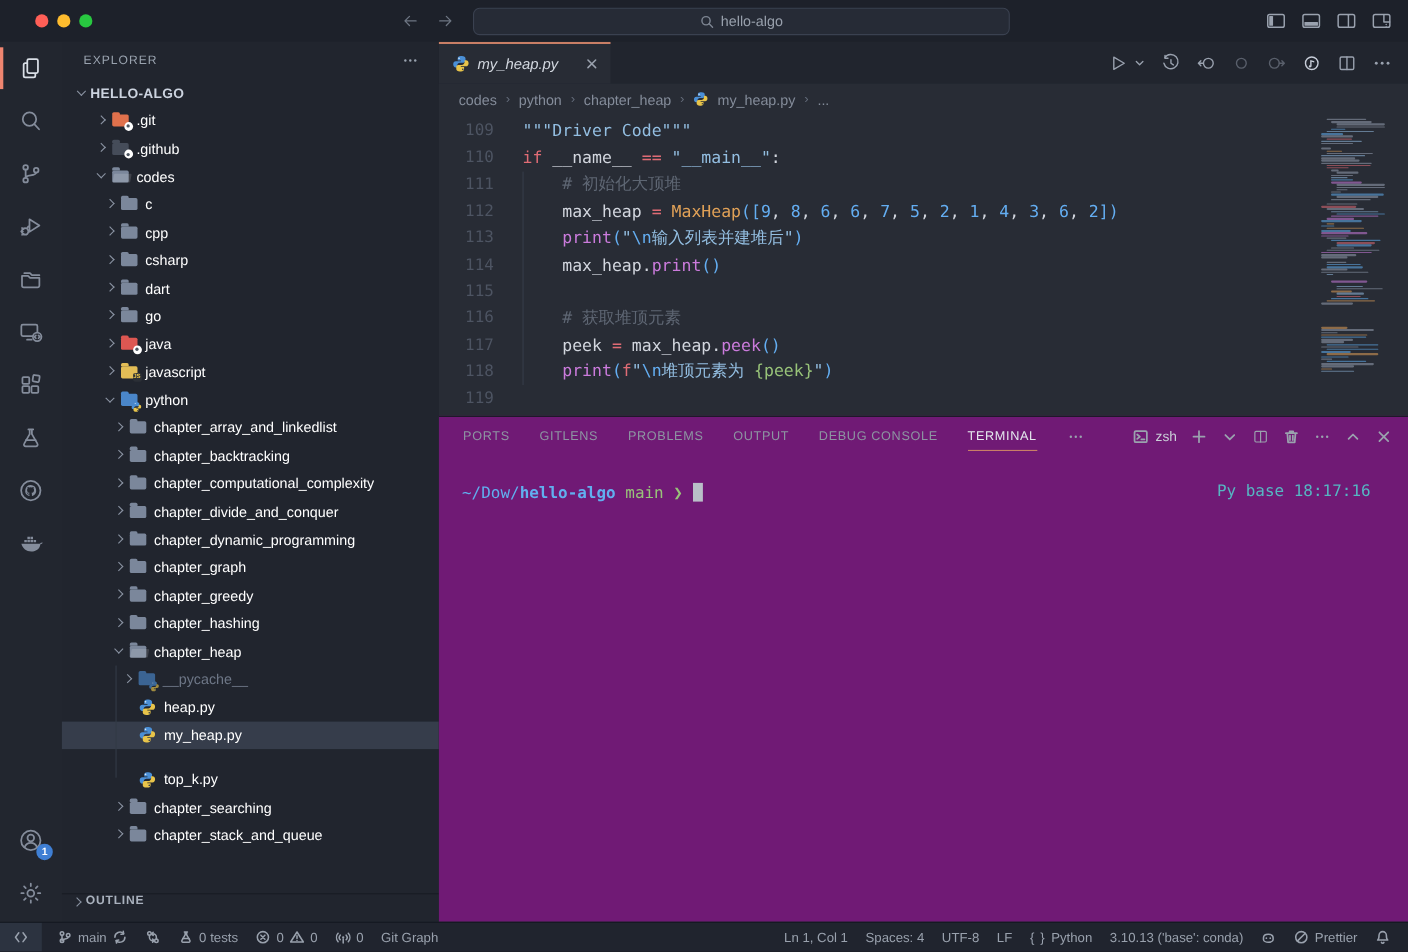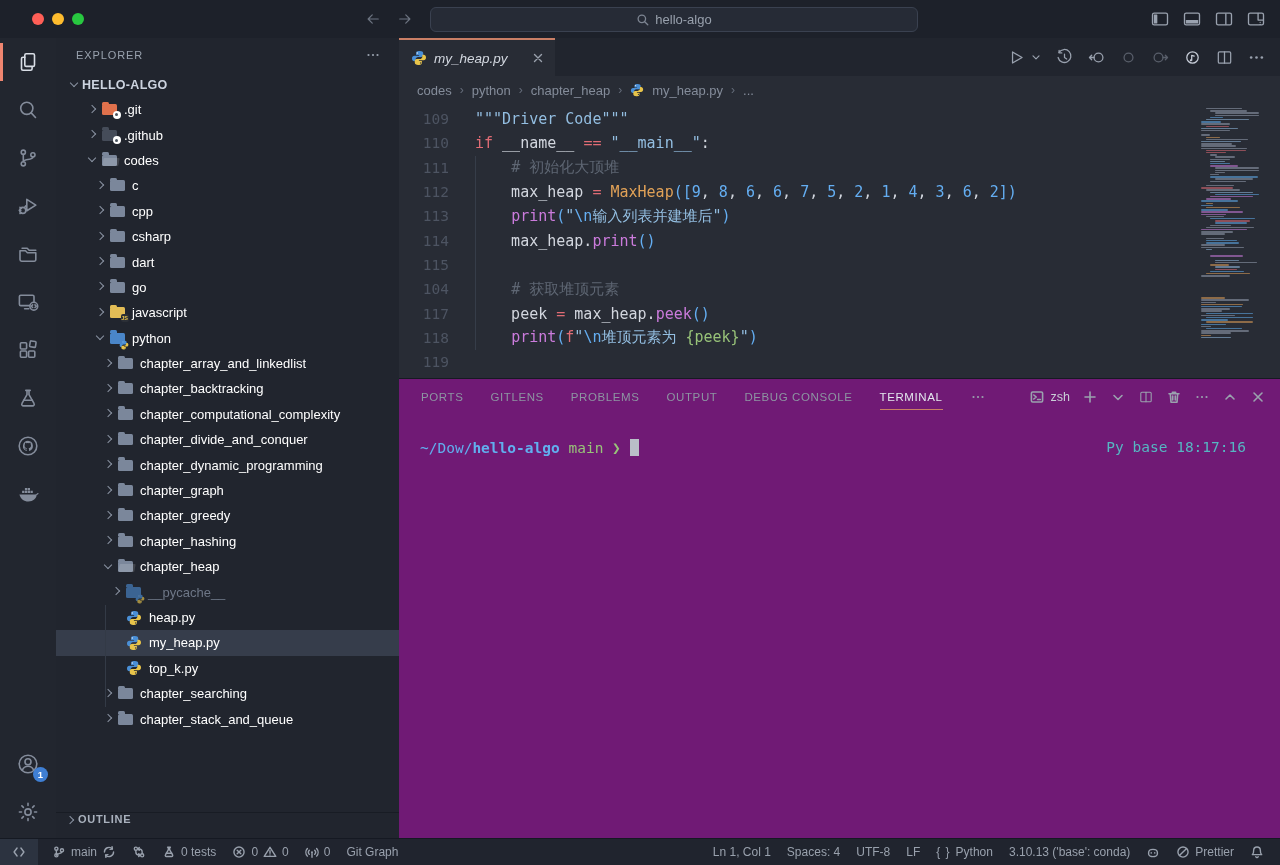--- a/index.html
+++ b/index.html
@@ -355,20 +355,27 @@
             <span class="fold" style="--fc:#7b879b"></span>
             <span class="label">dart</span>
           </div>
           <div class="tree-row" style="padding-left: 36px;">
             <span class="chev "></span>
             <span class="fold" style="--fc:#7b879b"></span>
             <span class="label">go</span>
           </div>
           <div class="tree-row" style="padding-left: 36px;">
             <span class="chev "></span>
+            <span class="fold" style="--fc:#dd5752">
+              <i class="ov dot"></i>
+            </span>
+            <span class="label">java</span>
+          </div>
+          <div class="tree-row" style="padding-left: 36px;">
+            <span class="chev "></span>
             <span class="fold" style="--fc:#e3bd56">
               <i class="ov js">JS</i>
             </span>
             <span class="label">javascript</span>
           </div>
           <div class="tree-row" style="padding-left: 36px;">
             <span class="chev down"></span>
             <span class="fold" style="--fc:#4a86c9">
               <i class="ov pyov"><svg viewBox="0 0 16 16">
                   <path fill="#4a8fd6" d="M7.9 1C5.9 1 5.1 1.9 5.1 3.2V5h3v.7H3.4C2 5.7 1 6.7 1 8.5s1 2.8 2.4 2.8h1.2V9.6c0-1.4 1.2-2.6 2.6-2.6h3c1.2 0 2-.8 2-2V3.2C12.2 1.9 10.9 1 8.9 1h-1z"></path>
@@ -449,21 +456,21 @@
           <div class="tree-row selected" style="padding-left: 52px;">
             <span class="chev none"></span>
             <span class="pyfile"><svg viewBox="0 0 16 16">
                 <path fill="#4a8fd6" d="M7.9 1C5.9 1 5.1 1.9 5.1 3.2V5h3v.7H3.4C2 5.7 1 6.7 1 8.5s1 2.8 2.4 2.8h1.2V9.6c0-1.4 1.2-2.6 2.6-2.6h3c1.2 0 2-.8 2-2V3.2C12.2 1.9 10.9 1 8.9 1h-1z"></path>
                 <circle fill="#dce6f2" cx="6.3" cy="3" r=".75"></circle>
                 <path fill="#e8c44a" d="M8.1 15c2 0 2.8-.9 2.8-2.2V11h-3v-.7h4.7c1.4 0 2.4-1 2.4-2.8s-1-2.8-2.4-2.8h-1.2v1.7c0 1.4-1.2 2.6-2.6 2.6h-3c-1.2 0-2 .8-2 2v1.8C3.8 14.1 5.1 15 7.1 15h1z"></path>
                 <circle fill="#3a3f46" cx="9.7" cy="13" r=".75"></circle>
               </svg></span>
             <span class="label">my_heap.py</span>
           </div>
-          <div class="tree-row" style="padding-left: 52px;">
+          <div class="tree-row" style="padding-left: 52px; margin-top: 15px;">
             <span class="chev none"></span>
             <span class="pyfile"><svg viewBox="0 0 16 16">
                 <path fill="#4a8fd6" d="M7.9 1C5.9 1 5.1 1.9 5.1 3.2V5h3v.7H3.4C2 5.7 1 6.7 1 8.5s1 2.8 2.4 2.8h1.2V9.6c0-1.4 1.2-2.6 2.6-2.6h3c1.2 0 2-.8 2-2V3.2C12.2 1.9 10.9 1 8.9 1h-1z"></path>
                 <circle fill="#dce6f2" cx="6.3" cy="3" r=".75"></circle>
                 <path fill="#e8c44a" d="M8.1 15c2 0 2.8-.9 2.8-2.2V11h-3v-.7h4.7c1.4 0 2.4-1 2.4-2.8s-1-2.8-2.4-2.8h-1.2v1.7c0 1.4-1.2 2.6-2.6 2.6h-3c-1.2 0-2 .8-2 2v1.8C3.8 14.1 5.1 15 7.1 15h1z"></path>
                 <circle fill="#3a3f46" cx="9.7" cy="13" r=".75"></circle>
               </svg></span>
             <span class="label">top_k.py</span>
           </div>
           <div class="tree-row" style="padding-left: 44px;">
@@ -601,21 +608,21 @@
             </div>
             <div class="code-line">
               <span class="ln-num">114</span>
               <span class="ln-body"><span class="tk-pl">    max_heap.</span><span class="tk-fn">print</span><span class="tk-brk">()</span></span>
             </div>
             <div class="code-line">
               <span class="ln-num">115</span>
               <span class="ln-body"></span>
             </div>
             <div class="code-line">
-              <span class="ln-num">104</span>
+              <span class="ln-num">116</span>
               <span class="ln-body"><span class="tk-pl">    </span><span class="tk-cmt"># 获取堆顶元素</span></span>
             </div>
             <div class="code-line">
               <span class="ln-num">117</span>
               <span class="ln-body"><span class="tk-pl">    peek </span><span class="tk-kw">=</span><span class="tk-pl"> max_heap.</span><span class="tk-fn">peek</span><span class="tk-brk">()</span></span>
             </div>
             <div class="code-line">
               <span class="ln-num">118</span>
               <span class="ln-body"><span class="tk-pl">    </span><span class="tk-fn">print</span><span class="tk-brk">(</span><span class="tk-kw">f</span><span class="tk-str">"</span><span class="tk-esc">\n</span><span class="tk-str">堆顶元素为 </span><span class="tk-fstr">{peek}</span><span class="tk-str">"</span><span class="tk-brk">)</span></span>
             </div>

